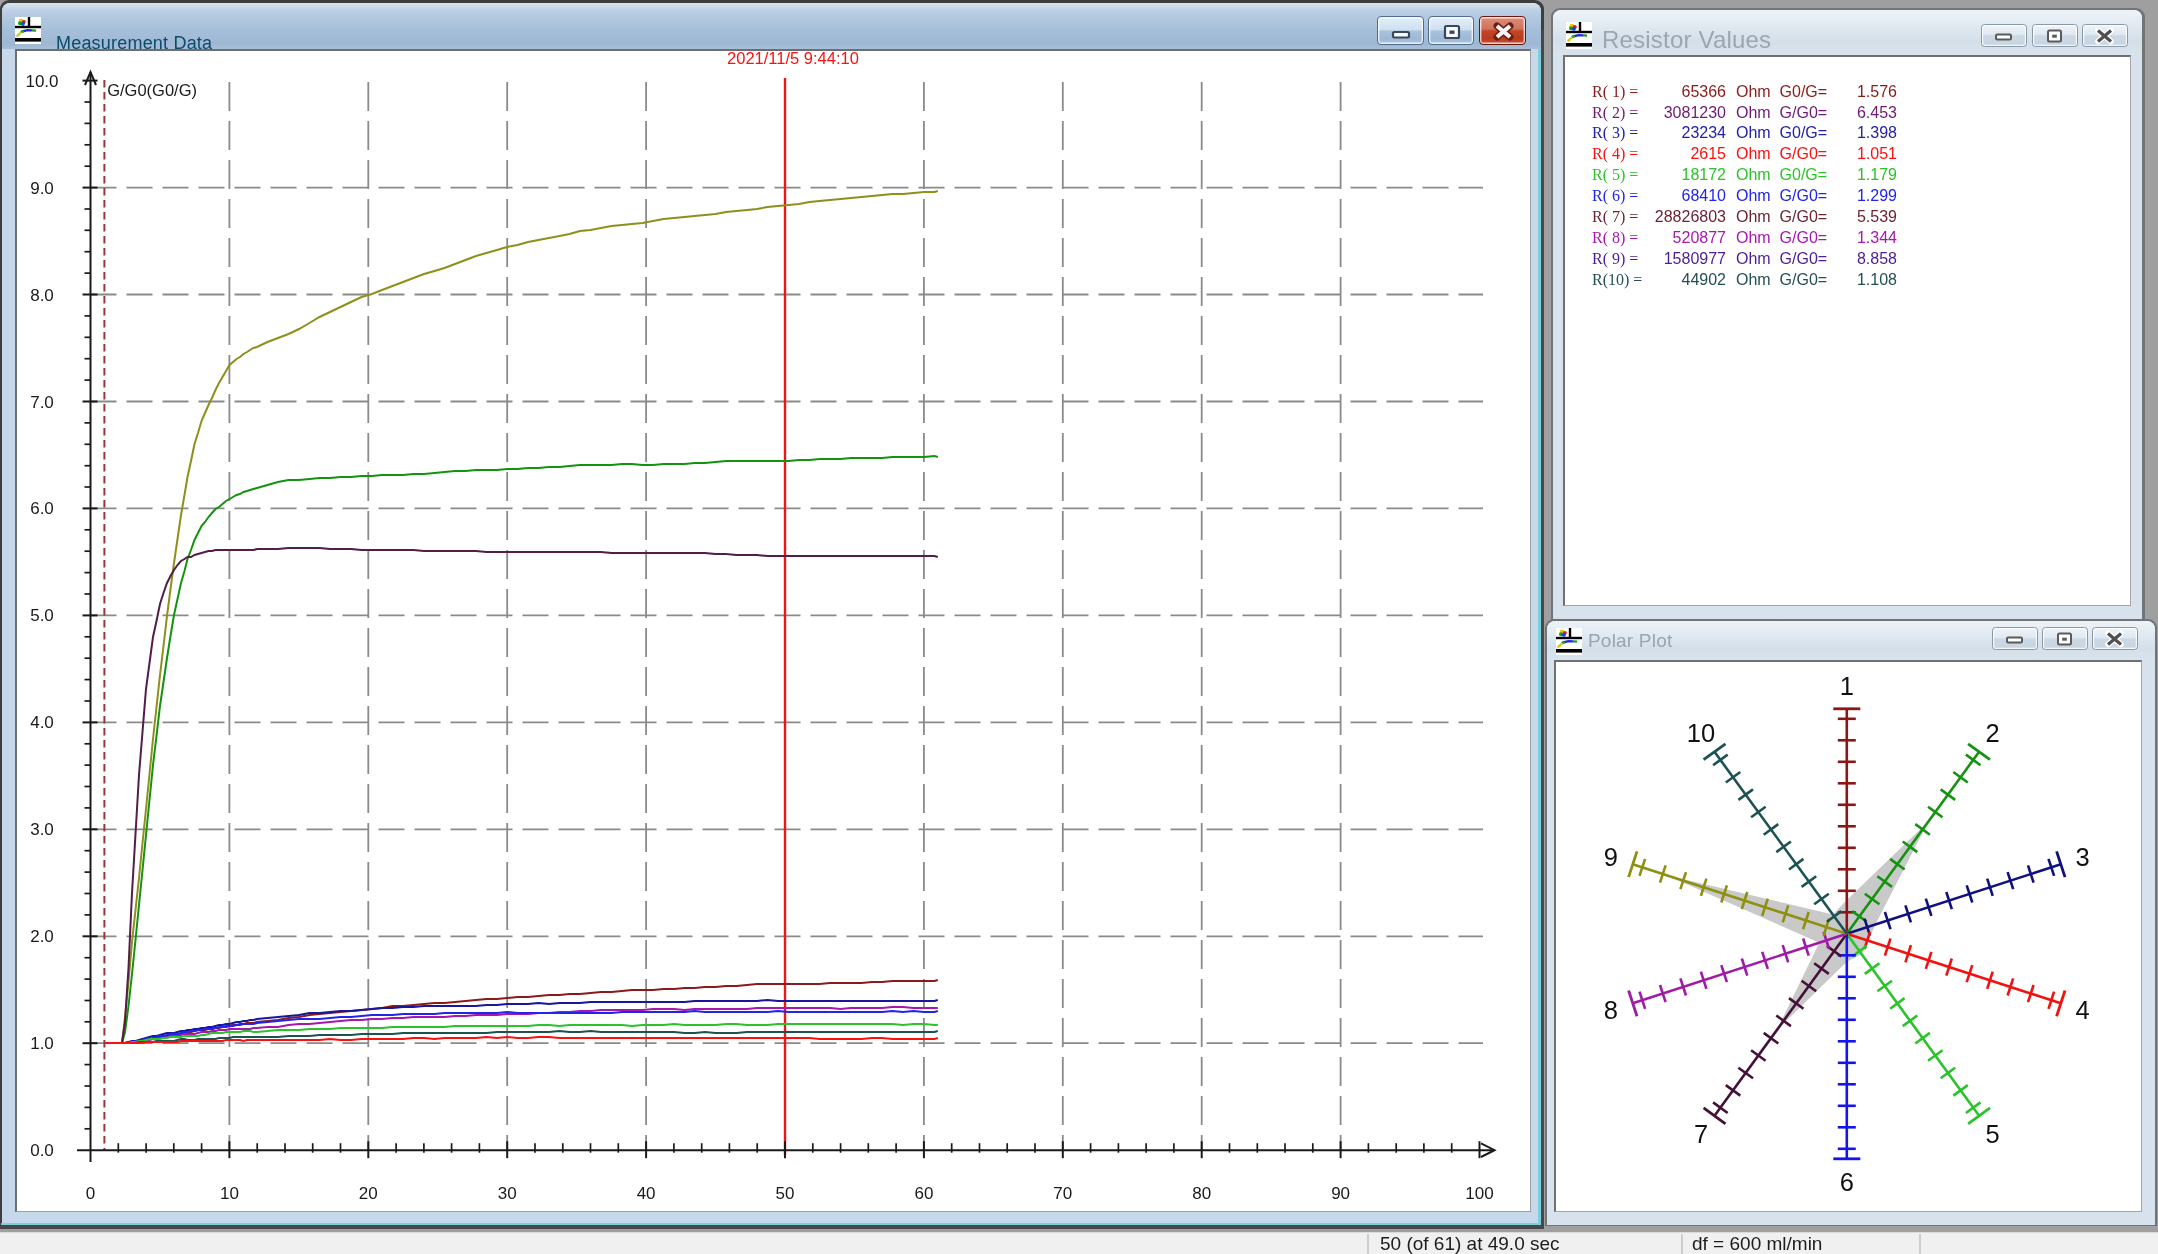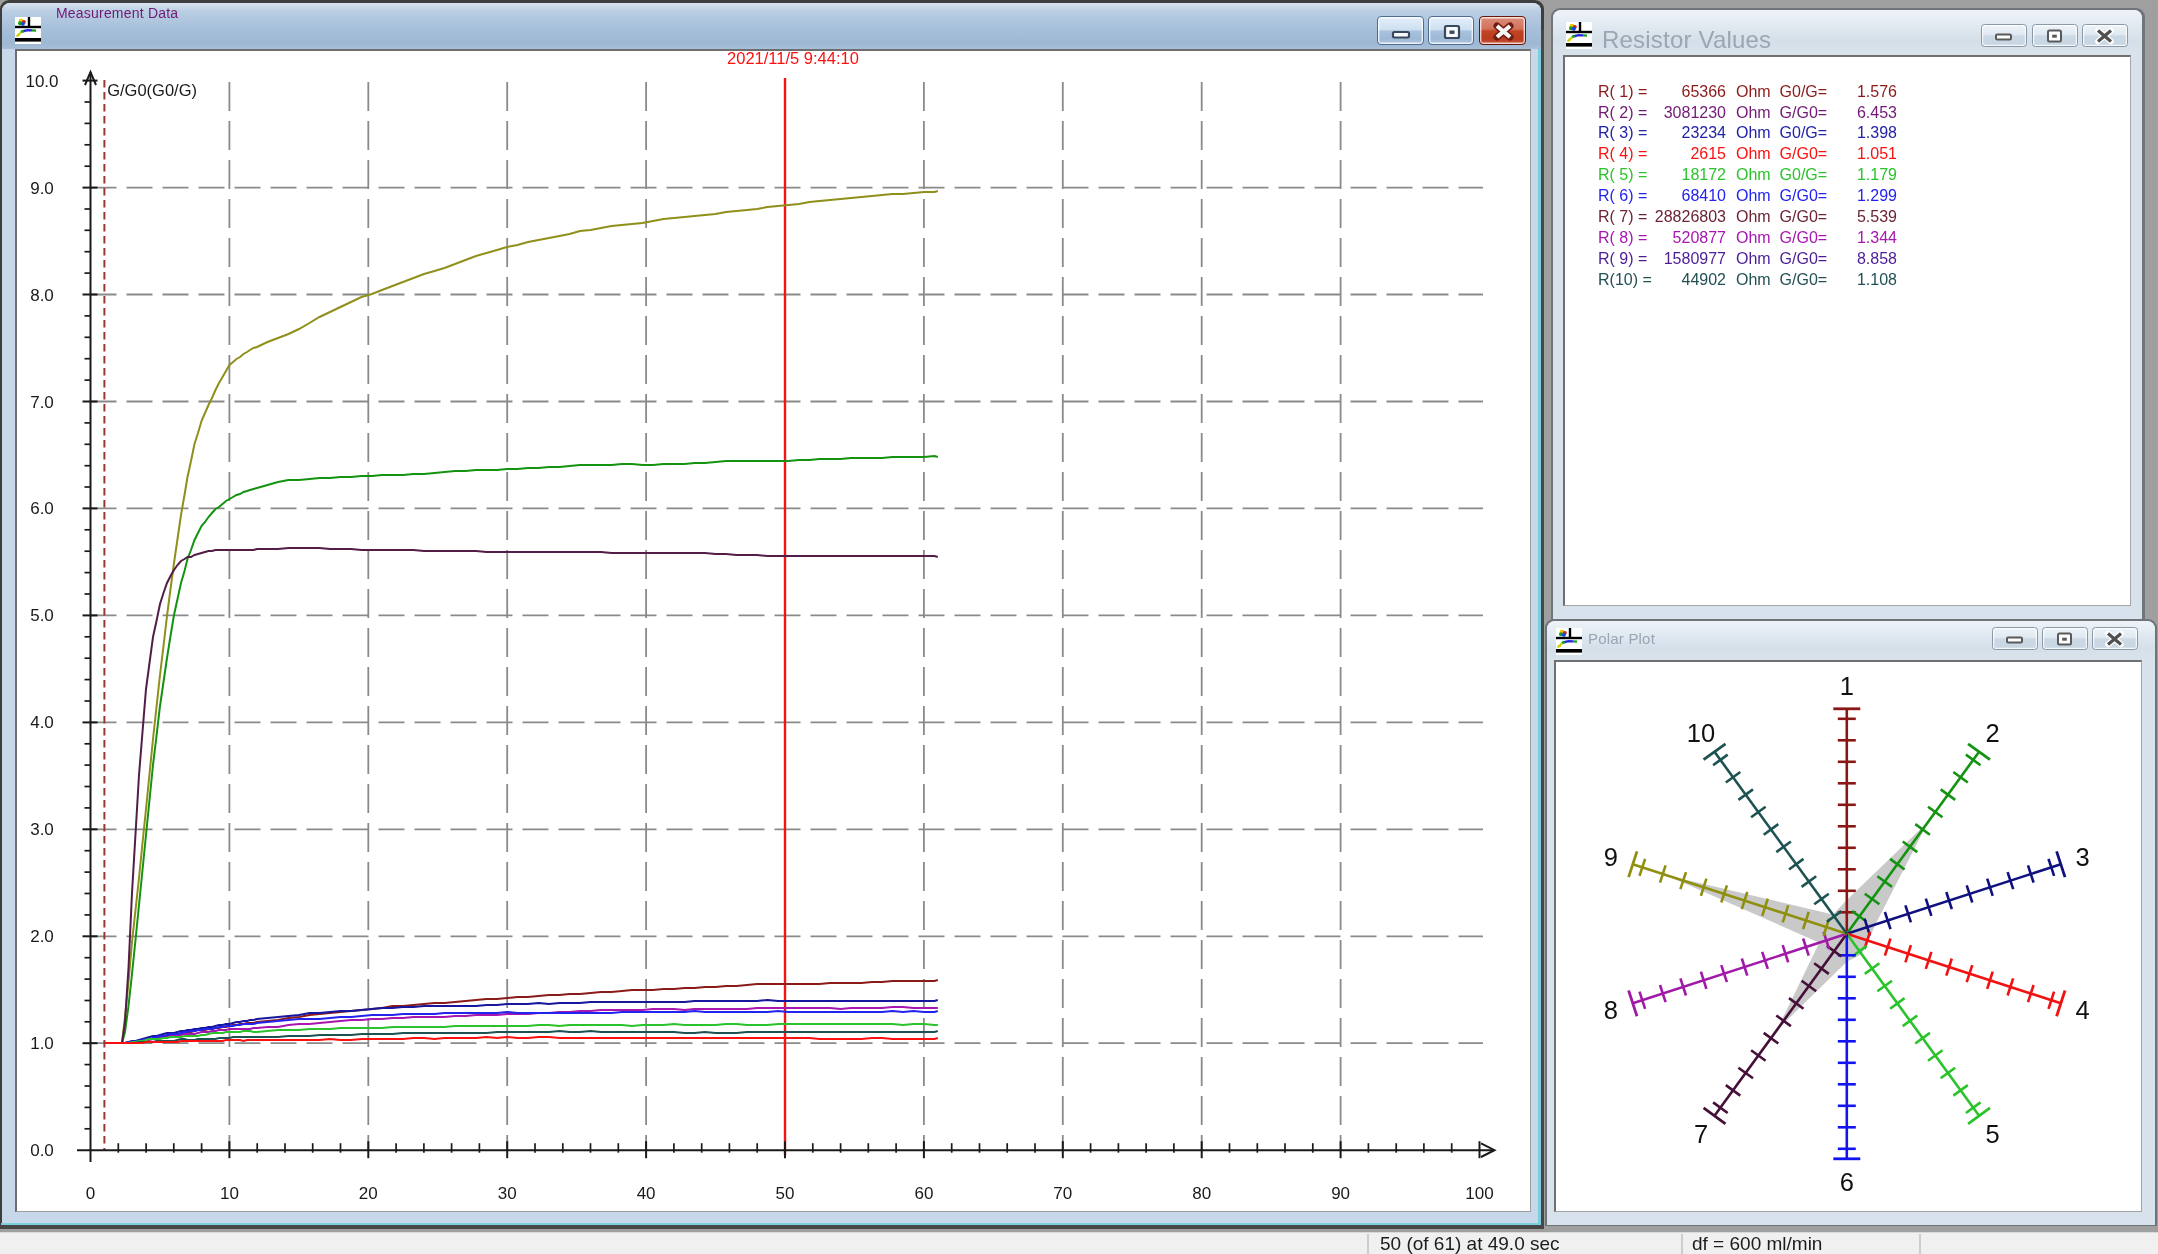--- a/index.html
+++ b/index.html
@@ -1,20 +1,20 @@
 <!DOCTYPE html>
 <html><head><meta charset="utf-8">
 <style>
 * { margin:0; padding:0; box-sizing:border-box; }
 html,body { width:2158px; height:1254px; overflow:hidden; }
 body { position:relative; background:#9f9f9f; font-family:"Liberation Sans", sans-serif; }
 .abs { position:absolute; }
 .rrow { position:absolute; left:0; width:100%; height:21px; font-size:16px; line-height:21px; }
 .rrow span { position:absolute; display:inline-block; white-space:pre; }
-.rn  { left:35px; }
+.rn  { left:29px;font-family:Liberation Serif, serif; }
 .rv1 { left:56px; width:107px; text-align:right; }
 .ro  { left:173px; }
 .rv2 { left:244px; width:90px; text-align:right; }
 </style></head>
 <body>
 
 <div class="abs" style="left:0;top:0;width:1544px;height:1229px;background:#3e3e3e;border-radius:9px 9px 0 0"></div>
 <div class="abs" style="left:1.5px;top:3px;width:1539px;height:1224px;background:#c6d8ea;border-radius:8px 8px 0 0"></div>
 
 <div class="abs" style="left:1538px;top:40px;width:2.5px;height:1186px;background:#79cfdc"></div>
@@ -32,21 +32,21 @@
 <circle cx="8.8" cy="5" r="2" fill="#d82010"></circle>
 <circle cx="5" cy="6.3" r="2" fill="#18a018"></circle>
 <circle cx="7.8" cy="6.8" r="2.1" fill="#1848d8"></circle>
 <path d="M1.5 19.5 L7 14.5" stroke="#b8d418" stroke-width="2.2" fill="none"></path>
 <path d="M7 14.5 L12.5 13.2 L17 13.4" stroke="#2828e0" stroke-width="2.4" fill="none"></path>
 <path d="M17 13.4 L21 13.6" stroke="#18a018" stroke-width="2.4" fill="none"></path>
 <circle cx="7.2" cy="14.3" r="1.5" fill="#18b018"></circle>
 <circle cx="3.6" cy="17.8" r="1.4" fill="#e8c800"></circle>
 <rect x="0" y="21" width="26" height="3.6" fill="#000"></rect>
 </svg>
-<div class="abs" style="left:56px;top:5px;font-size:14px;color:#701a75;letter-spacing:.2px">Measurement Data</div>
+<div class="abs" style="left:56px;top:33px;font-size:18px;color:#0c4a6e;letter-spacing:.2px">Measurement Data</div>
 <div style="position:absolute;left:1377px;top:16px;width:47px;height:29px;background:linear-gradient(180deg,#e3eefa 0%,#cfe0f0 46%,#a8c2dd 53%,#9db8d6 80%,#aec6e0 100%);border:1.6px solid #4f6d92;border-radius:4px;box-shadow:inset 0 0 0 1.4px rgba(255,255,255,.75)"><svg width="47" height="29" viewBox="0 0 47 29">
       <rect x="15" y="15" width="16" height="5.5" rx="1.4" fill="#f6fafd" stroke="#39485c" stroke-width="2.2"></rect>
     </svg></div>
 <div style="position:absolute;left:1428px;top:16px;width:46px;height:29px;background:linear-gradient(180deg,#e3eefa 0%,#cfe0f0 46%,#a8c2dd 53%,#9db8d6 80%,#aec6e0 100%);border:1.6px solid #4f6d92;border-radius:4px;box-shadow:inset 0 0 0 1.4px rgba(255,255,255,.75)"><svg width="46" height="29" viewBox="0 0 46 29">
       <rect x="16" y="9" width="14" height="12" rx="1.5" fill="#f6fafd" stroke="#39485c" stroke-width="2.2"></rect>
       <rect x="20.5" y="13.5" width="5" height="3.4" fill="#39485c"></rect>
     </svg></div>
 <div style="position:absolute;left:1479px;top:16px;width:47px;height:29px;background:linear-gradient(180deg,#dc8d7a 0%,#d3725c 44%,#c24527 52%,#ba3a1e 80%,#c6523a 100%);border:1.6px solid #6e150b;border-radius:4px;box-shadow:inset 0 0 0 1.4px rgba(255,255,255,.75)"><svg width="47" height="29" viewBox="0 0 47 29">
       <path d="M17 9 L30 20 M30 9 L17 20" stroke="#6e1d10" stroke-width="7" stroke-linecap="round"></path>
       <path d="M17 9 L30 20 M30 9 L17 20" stroke="#f6f6f6" stroke-width="4.2" stroke-linecap="butt"></path>
@@ -323,21 +323,21 @@
 <circle cx="8.8" cy="5" r="2" fill="#d82010"></circle>
 <circle cx="5" cy="6.3" r="2" fill="#18a018"></circle>
 <circle cx="7.8" cy="6.8" r="2.1" fill="#1848d8"></circle>
 <path d="M1.5 19.5 L7 14.5" stroke="#b8d418" stroke-width="2.2" fill="none"></path>
 <path d="M7 14.5 L12.5 13.2 L17 13.4" stroke="#2828e0" stroke-width="2.4" fill="none"></path>
 <path d="M17 13.4 L21 13.6" stroke="#18a018" stroke-width="2.4" fill="none"></path>
 <circle cx="7.2" cy="14.3" r="1.5" fill="#18b018"></circle>
 <circle cx="3.6" cy="17.8" r="1.4" fill="#e8c800"></circle>
 <rect x="0" y="21" width="26" height="3.6" fill="#000"></rect>
 </svg>
-<div class="abs" style="left:1588px;top:630px;font-size:15px;color:#98a5b4;letter-spacing:.2px">Polar Plot</div>
+<div class="abs" style="left:1588px;top:630px;font-size:19px;color:#98a5b4;letter-spacing:.2px">Polar Plot</div>
 <div style="position:absolute;left:1992px;top:627px;width:46px;height:23px;background:linear-gradient(180deg,#eef3f8 0%,#e0e9f1 45%,#ccd9e5 52%,#c7d5e2 100%);border:1.5px solid #8a99a8;border-radius:3.5px;box-shadow:inset 0 0 0 1.2px rgba(255,255,255,.8)"><svg width="46" height="23" viewBox="0 0 46 23">
       <rect x="14" y="9.5" width="15" height="5" rx="1.2" fill="#fcfdfe" stroke="#5a5a5a" stroke-width="2"></rect>
     </svg></div>
 <div style="position:absolute;left:2042px;top:627px;width:46px;height:23px;background:linear-gradient(180deg,#eef3f8 0%,#e0e9f1 45%,#ccd9e5 52%,#c7d5e2 100%);border:1.5px solid #8a99a8;border-radius:3.5px;box-shadow:inset 0 0 0 1.2px rgba(255,255,255,.8)"><svg width="46" height="23" viewBox="0 0 46 23">
       <rect x="15" y="5.5" width="13" height="11" rx="1.5" fill="#fcfdfe" stroke="#5a5a5a" stroke-width="2"></rect>
       <rect x="19.2" y="9.7" width="4.6" height="3" fill="#5a5a5a"></rect>
     </svg></div>
 <div style="position:absolute;left:2092px;top:627px;width:46px;height:23px;background:linear-gradient(180deg,#eef3f8 0%,#e0e9f1 45%,#ccd9e5 52%,#c7d5e2 100%);border:1.5px solid #8a99a8;border-radius:3.5px;box-shadow:inset 0 0 0 1.2px rgba(255,255,255,.8)"><svg width="46" height="23" viewBox="0 0 46 23">
       <path d="M15 5.5 L28 16.5 M28 5.5 L15 16.5" stroke="#fff" stroke-width="5.6" stroke-linecap="round"></path>
       <path d="M15 5.5 L28 16.5 M28 5.5 L15 16.5" stroke="#4f4f4f" stroke-width="3.2" stroke-linecap="butt"></path>

